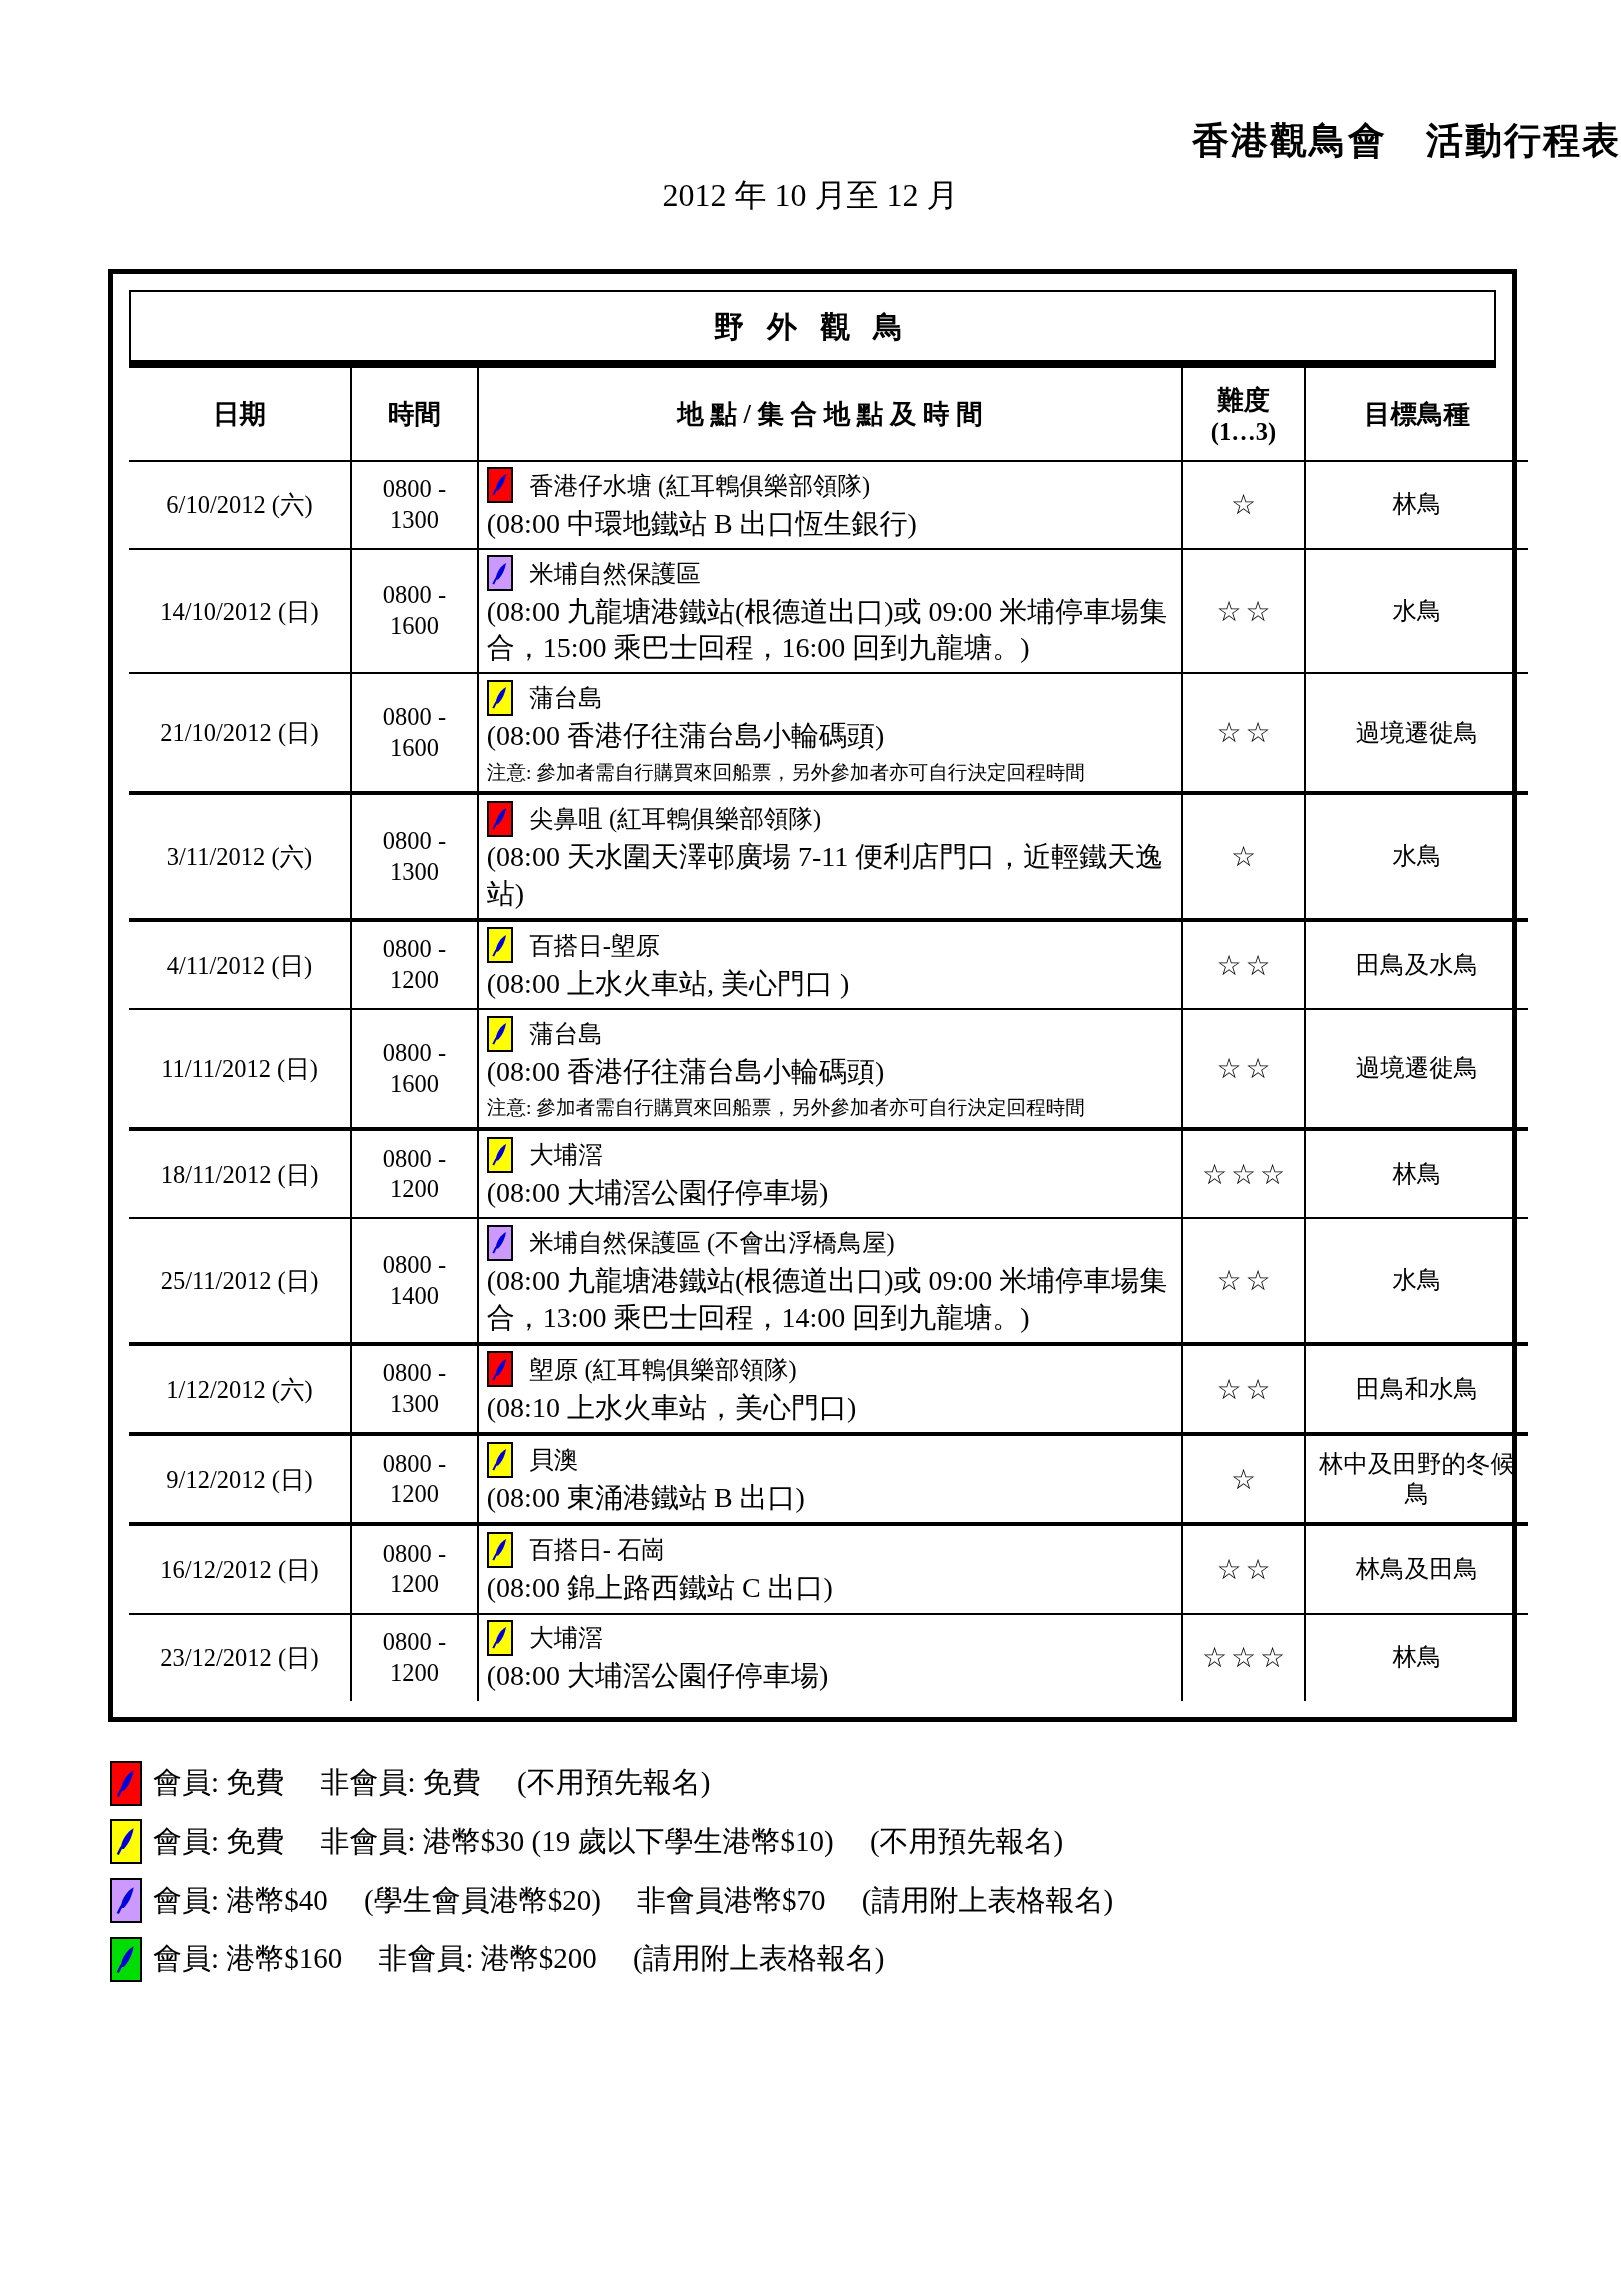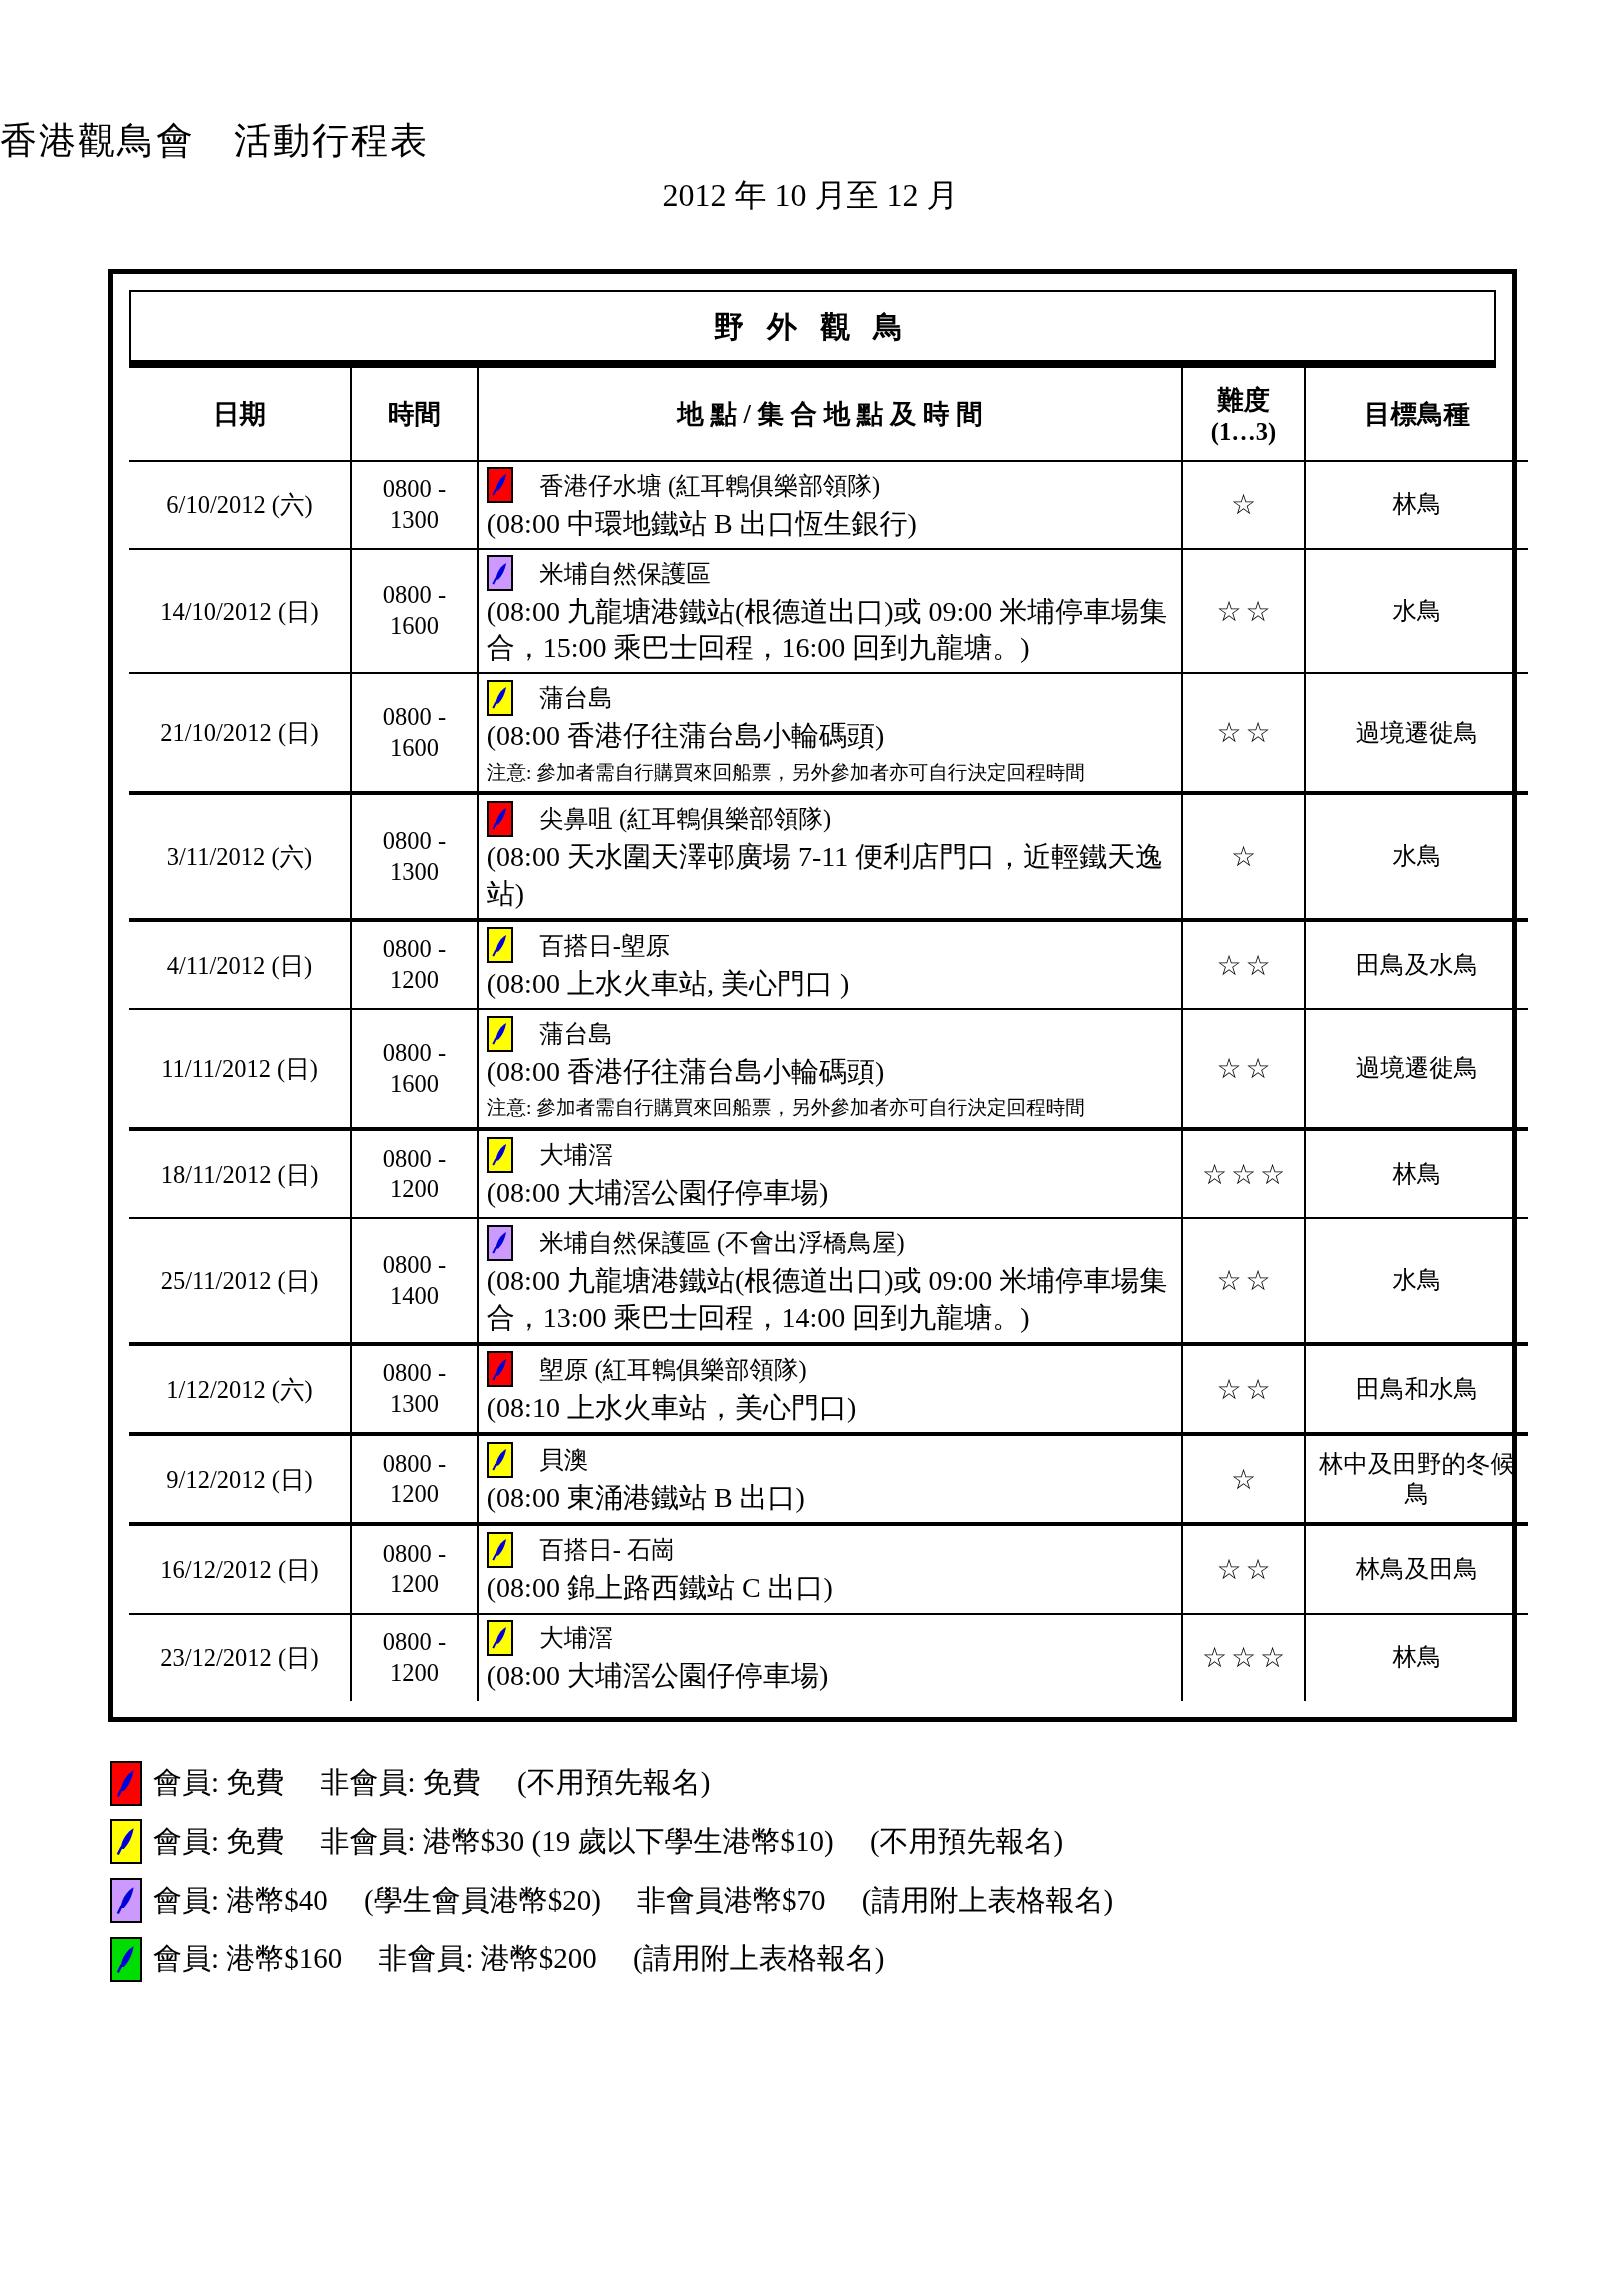--- a/index.html
+++ b/index.html
@@ -6,23 +6,23 @@
   html, body { background: #ffffff; }
   body {
     width: 1621px;
     height: 2293px;
     font-family: "Liberation Serif", "DejaVu Serif", serif;
     color: #000;
     position: relative;
   }
   .page { padding-top: 116px; }
   .doc-title {
-    text-align: left;
+    text-align: right;
     font-size: 37px;
-    font-weight: 400;
+    font-weight: 700;
     letter-spacing: 2px;
   }
   .doc-subtitle {
     text-align: center;
     font-size: 32px;
     font-weight: 400;
     margin-top: 7.8px;
   }
   .table-outer {
     width: 1409px;
@@ -64,21 +64,21 @@
     padding: 13.7px 2px;
     text-align: center;
   }
   th .diff-l2 { font-size: 24.5px; }
   td { font-size: 24.5px; }
   .c-date { text-align: center; padding: 5.9px 2px; }
   .c-time { text-align: center; padding: 5.9px 2px; line-height: 1.25; }
   .c-loc  { padding: 4.9px 7.8px 5.9px 7.8px; vertical-align: top; }
   .c-diff { text-align: center; font-size: 28px; letter-spacing: 3.9px; padding: 3.9px 0 3.9px 3.9px; }
   .c-target { text-align: center; padding: 3.9px 5.9px; line-height: 1.25; }
-  .loc-line1 { display: flex; align-items: center; gap: 26px; min-height: 37px; }
+  .loc-line1 { display: flex; align-items: center; gap: 16px; min-height: 37px; }
   .loc-title { font-size: 24.5px; }
   .loc-detail { font-size: 28px; line-height: 1.3; margin-top: 2px; }
   .loc-note { font-size: 19.6px; margin-top: 3.9px; }
   .evt-icon {
     display: inline-flex;
     align-items: center;
     justify-content: center;
     width: 26.5px;
     height: 36px;
     border: 2.9px solid #000;

